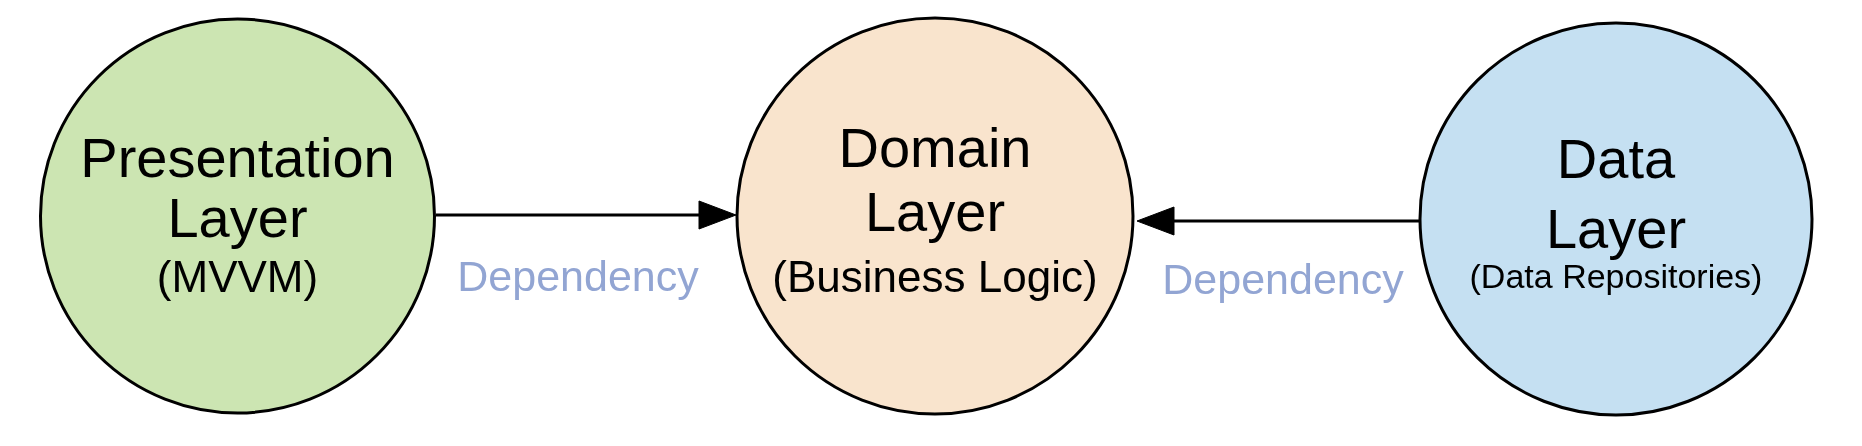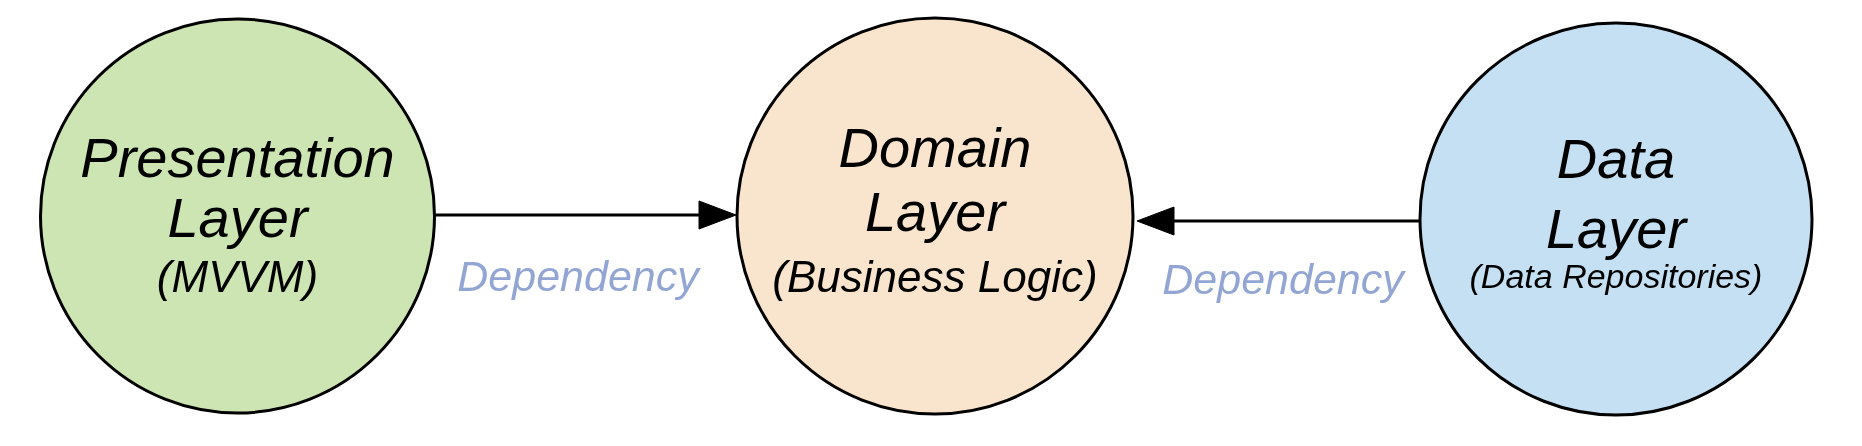--- a/index.html
+++ b/index.html
@@ -7,21 +7,20 @@
     padding: 0;
     background: #ffffff;
     width: 1862px;
     height: 446px;
     overflow: hidden;
     font-family: "Liberation Sans", sans-serif;
   }
   .diagram-wrap {
     width: 1560px;
     height: 446px;
-    font-style: italic;
   }
   svg {
     display: block;
   }
   .node-circle {
     stroke: #000000;
     stroke-width: 3;
   }
   .node-title {
     font-family: "Liberation Sans", sans-serif;

